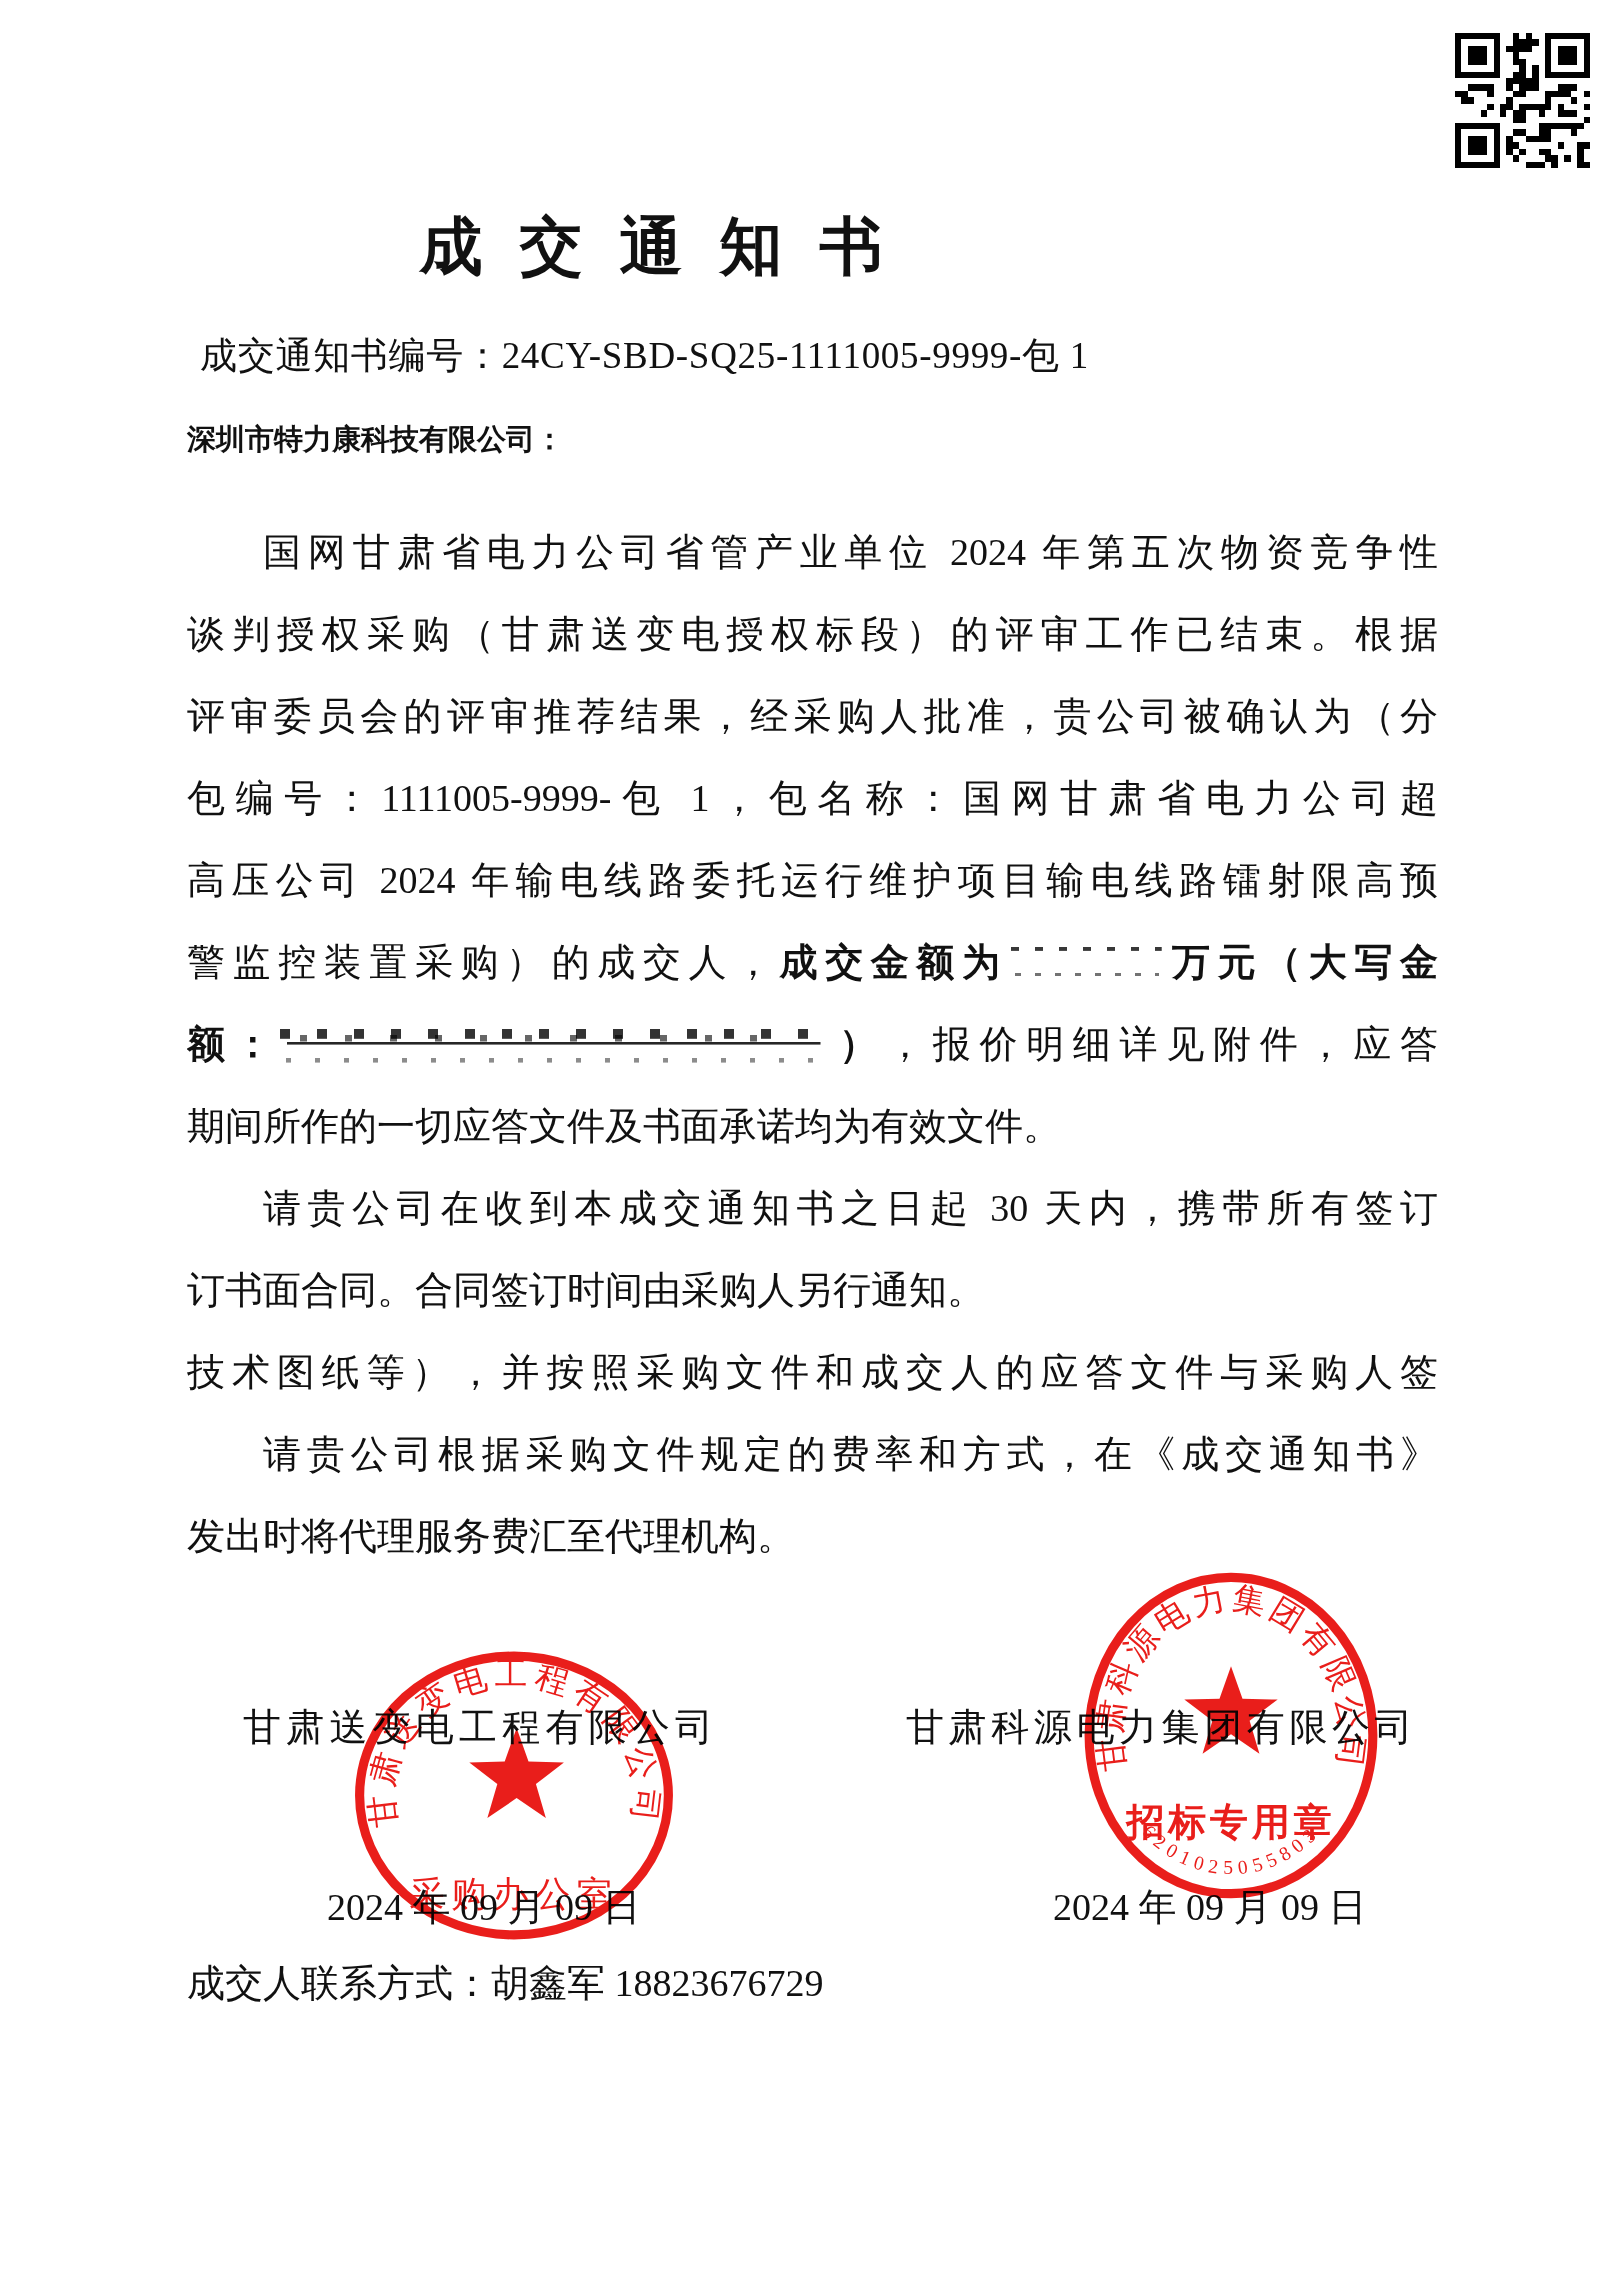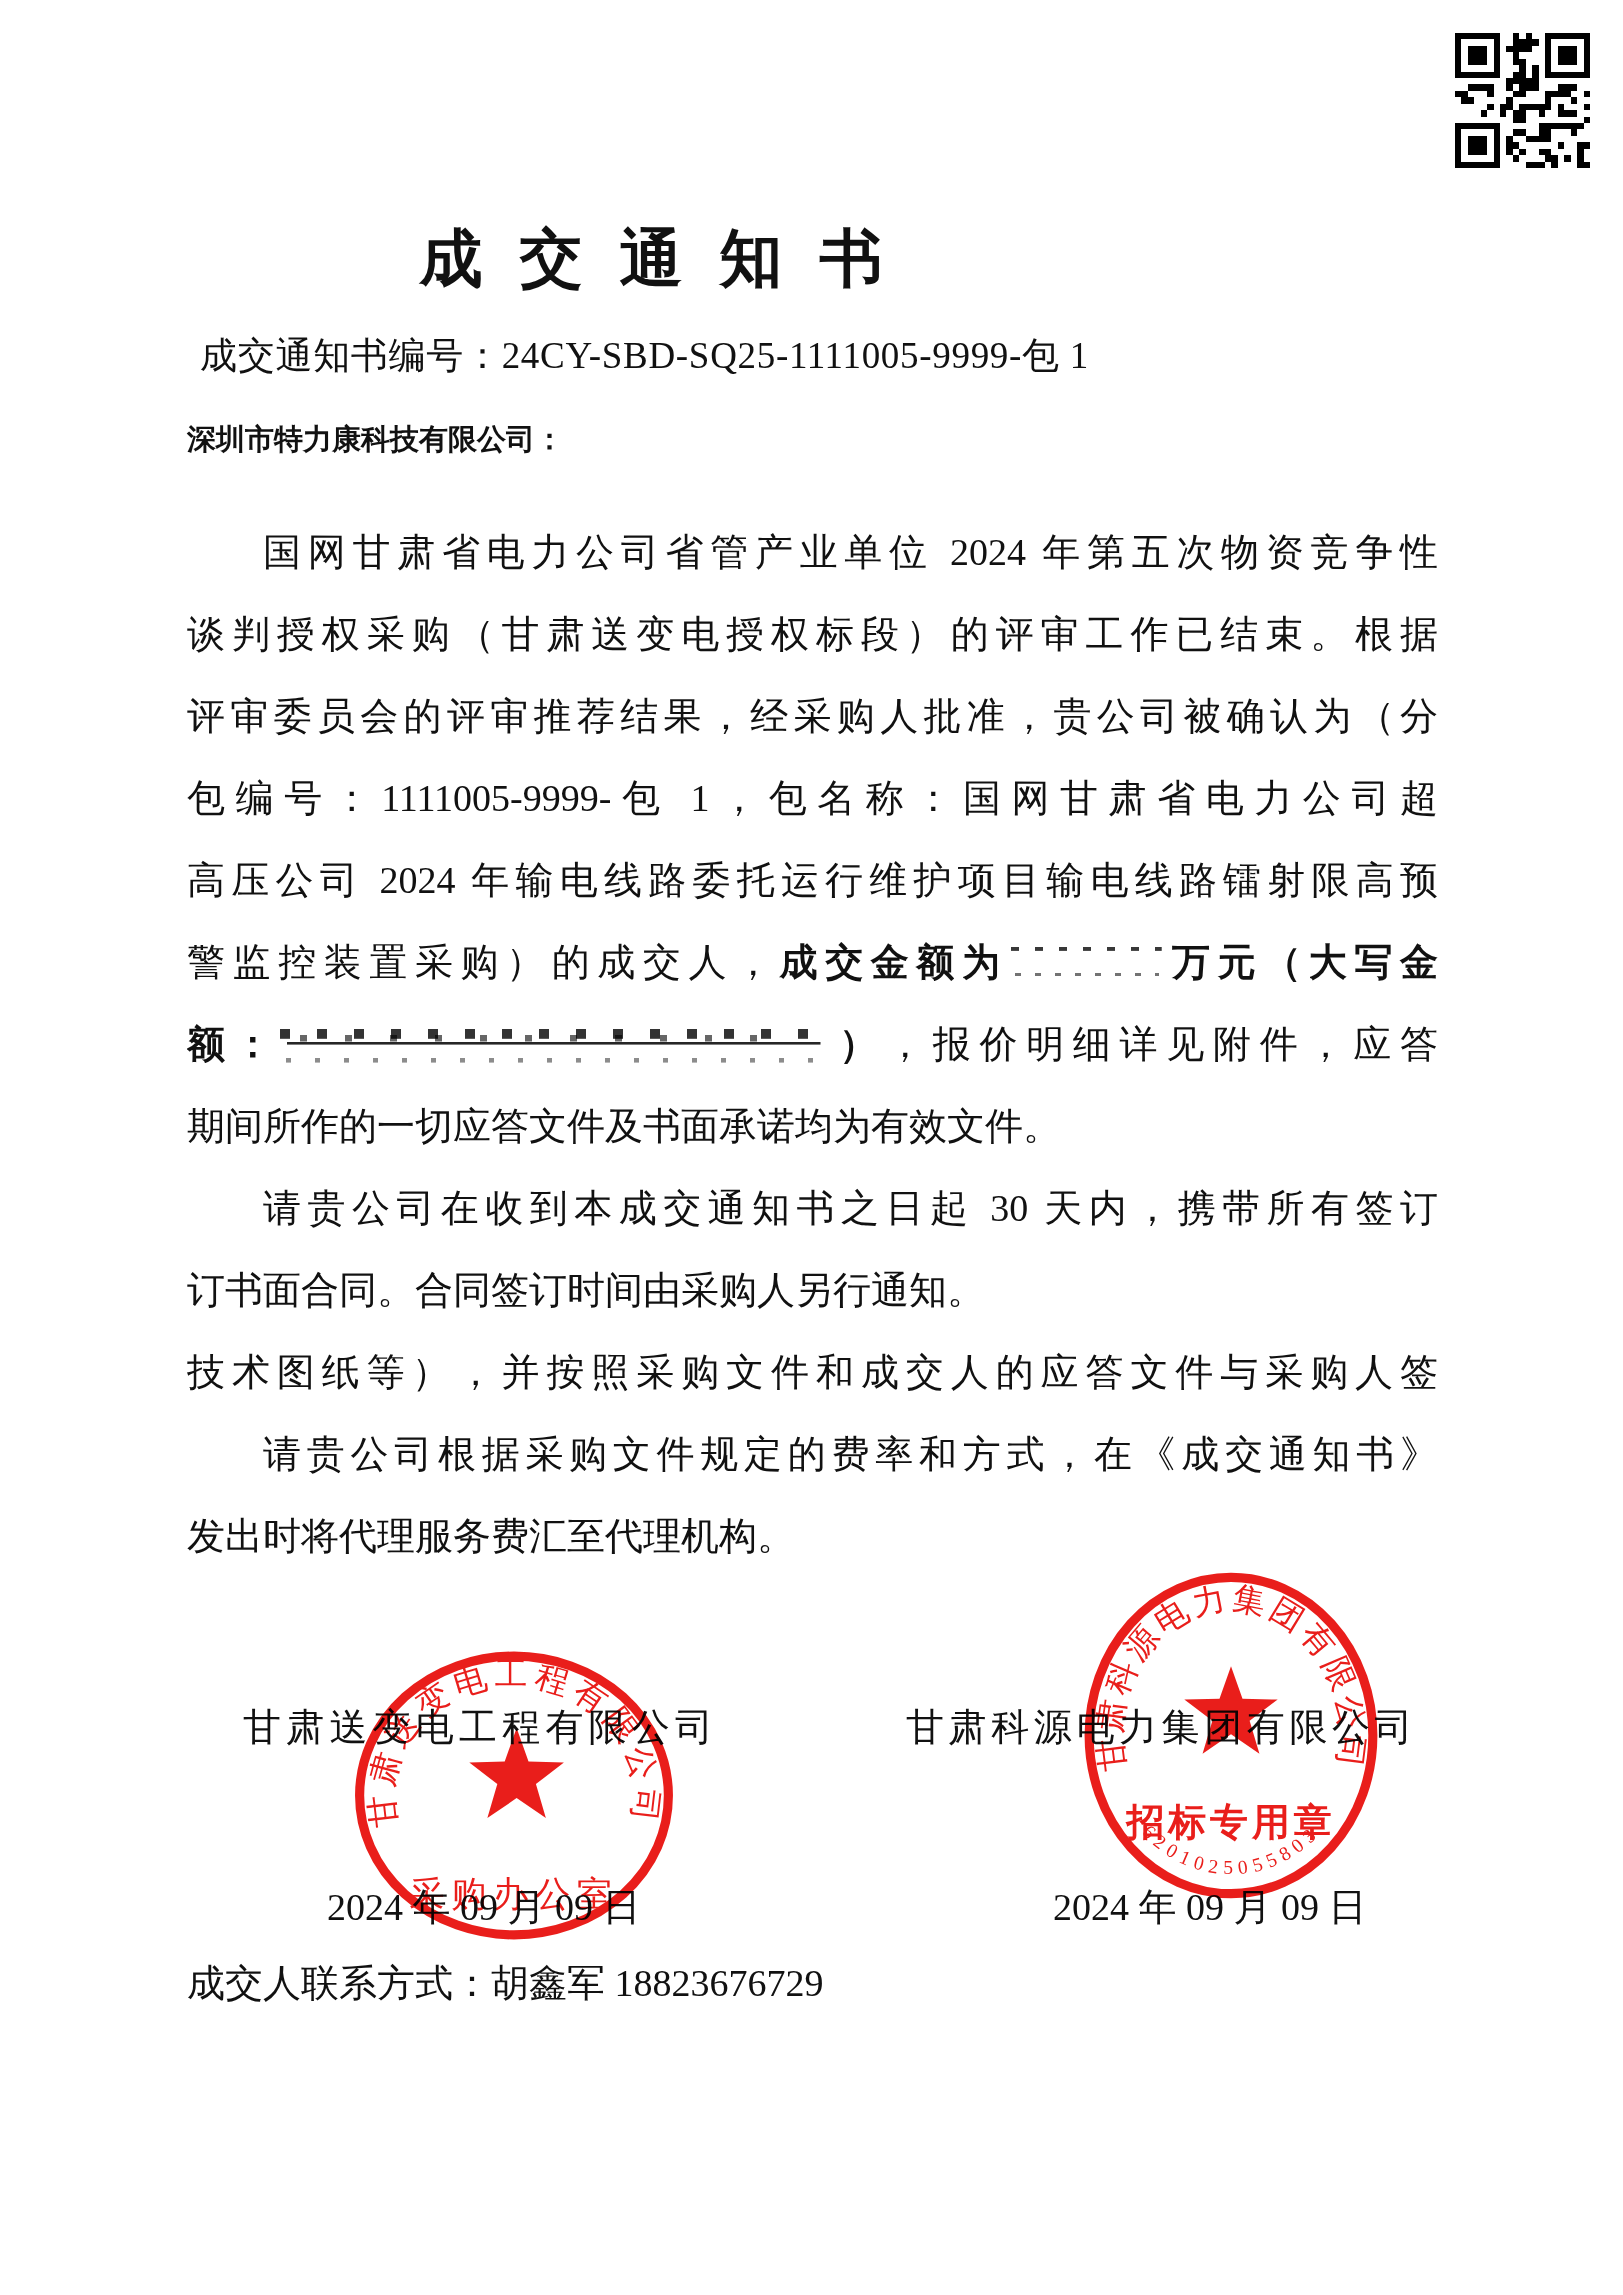--- a/index.html
+++ b/index.html
@@ -9,21 +9,20 @@
     overflow:hidden;
   }
   .abs{position:absolute;}
   
   #qr{left:1455px;top:33px;width:135px;height:135px;}
   
   #title{
     left:0;top:204px;width:1302px;text-align:center;
     font-size:63px;font-weight:700;letter-spacing:37px;text-indent:37px;
     white-space:nowrap;
-    margin-top:12px;
   }
   
   #notice-no{
     left:0;top:331px;width:1289px;text-align:center;
     font-size:37px;white-space:nowrap;letter-spacing:0.7px;
   }
   
   #addressee{left:187px;top:420px;font-size:29px;font-weight:700;white-space:nowrap;}
   
   #body{left:187px;top:511px;width:1251px;font-size:38px;}

